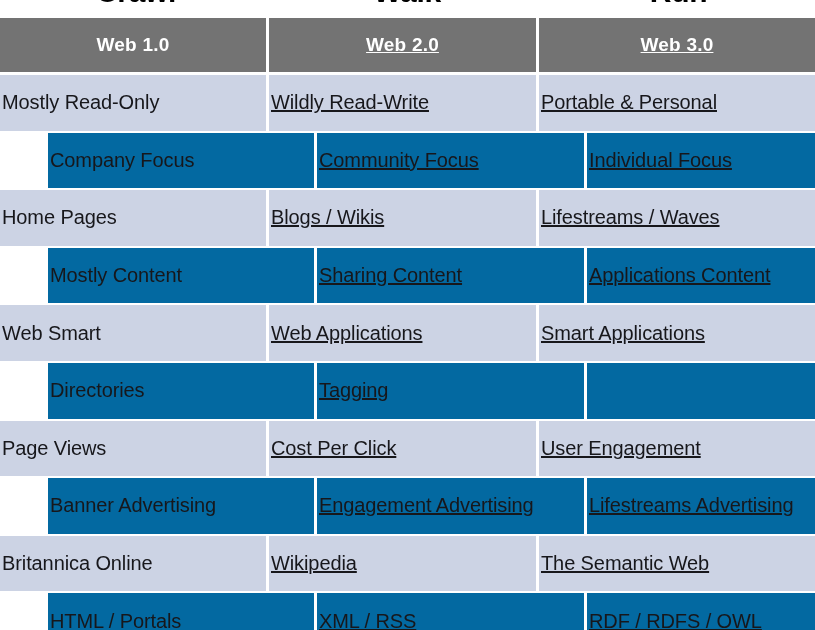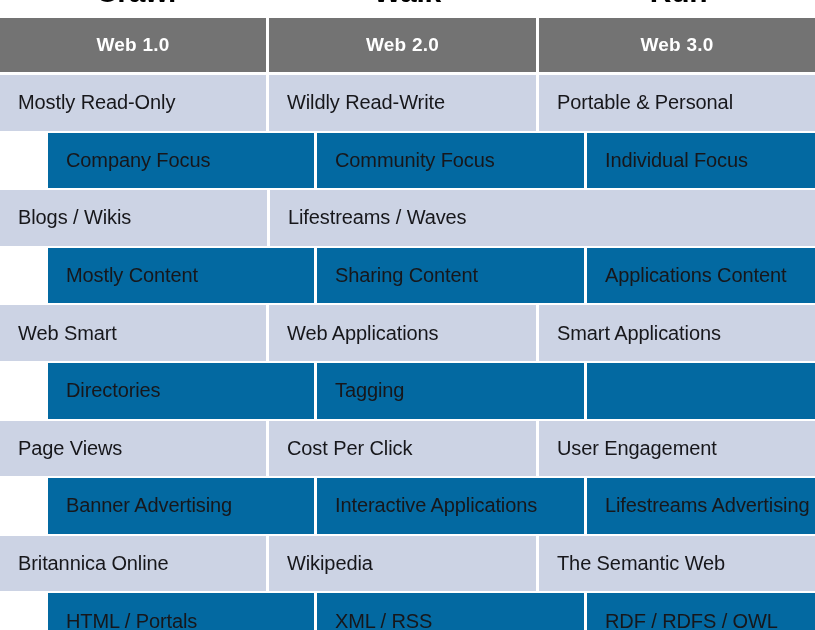--- a/index.html
+++ b/index.html
@@ -66,26 +66,26 @@
 
   .row {
     display: flex;
     width: 815px;
   }
 
   .cell {
     flex: 0 0 269px;
     box-sizing: border-box;
     border-right: 3px solid #ffffff;
-    padding-left: 18px;
+    padding-left: 2px;
     display: flex;
     align-items: center;
   }
-  .cell.col2 { flex: 0 0 270px; }
-  .cell.col3 { flex: 0 0 276px; border-right: none; }
+  .cell.col2 { flex: 0 0 270px; text-decoration: underline; }
+  .cell.col3 { flex: 0 0 276px; border-right: none; text-decoration: underline; }
 
   
   .row.header {
     height: 54px;
     background: #737373;
   }
   .row.header .cell {
     justify-content: center;
     padding-left: 0;
     color: #ffffff;
@@ -136,20 +136,21 @@
       <div class="cell col3">Portable &amp; Personal</div>
     </div>
 
     <div class="row body shade-light">
       <div class="cell col1">Company Focus</div>
       <div class="cell col2">Community Focus</div>
       <div class="cell col3">Individual Focus</div>
     </div>
 
     <div class="row body shade-dark">
+      <div class="cell col1">Home Pages</div>
       <div class="cell col2">Blogs / Wikis</div>
       <div class="cell col3">Lifestreams / Waves</div>
     </div>
 
     <div class="row body shade-light">
       <div class="cell col1">Mostly Content</div>
       <div class="cell col2">Sharing Content</div>
       <div class="cell col3">Applications Content</div>
     </div>
 
@@ -165,21 +166,21 @@
     </div>
 
     <div class="row body shade-dark">
       <div class="cell col1">Page Views</div>
       <div class="cell col2">Cost Per Click</div>
       <div class="cell col3">User Engagement</div>
     </div>
 
     <div class="row body shade-light">
       <div class="cell col1">Banner Advertising</div>
-      <div class="cell col2">Interactive Applications</div>
+      <div class="cell col2">Engagement Advertising</div>
       <div class="cell col3">Lifestreams Advertising</div>
     </div>
 
     <div class="row body shade-dark">
       <div class="cell col1">Britannica Online</div>
       <div class="cell col2">Wikipedia</div>
       <div class="cell col3">The Semantic Web</div>
     </div>
 
     <div class="row body shade-light">

